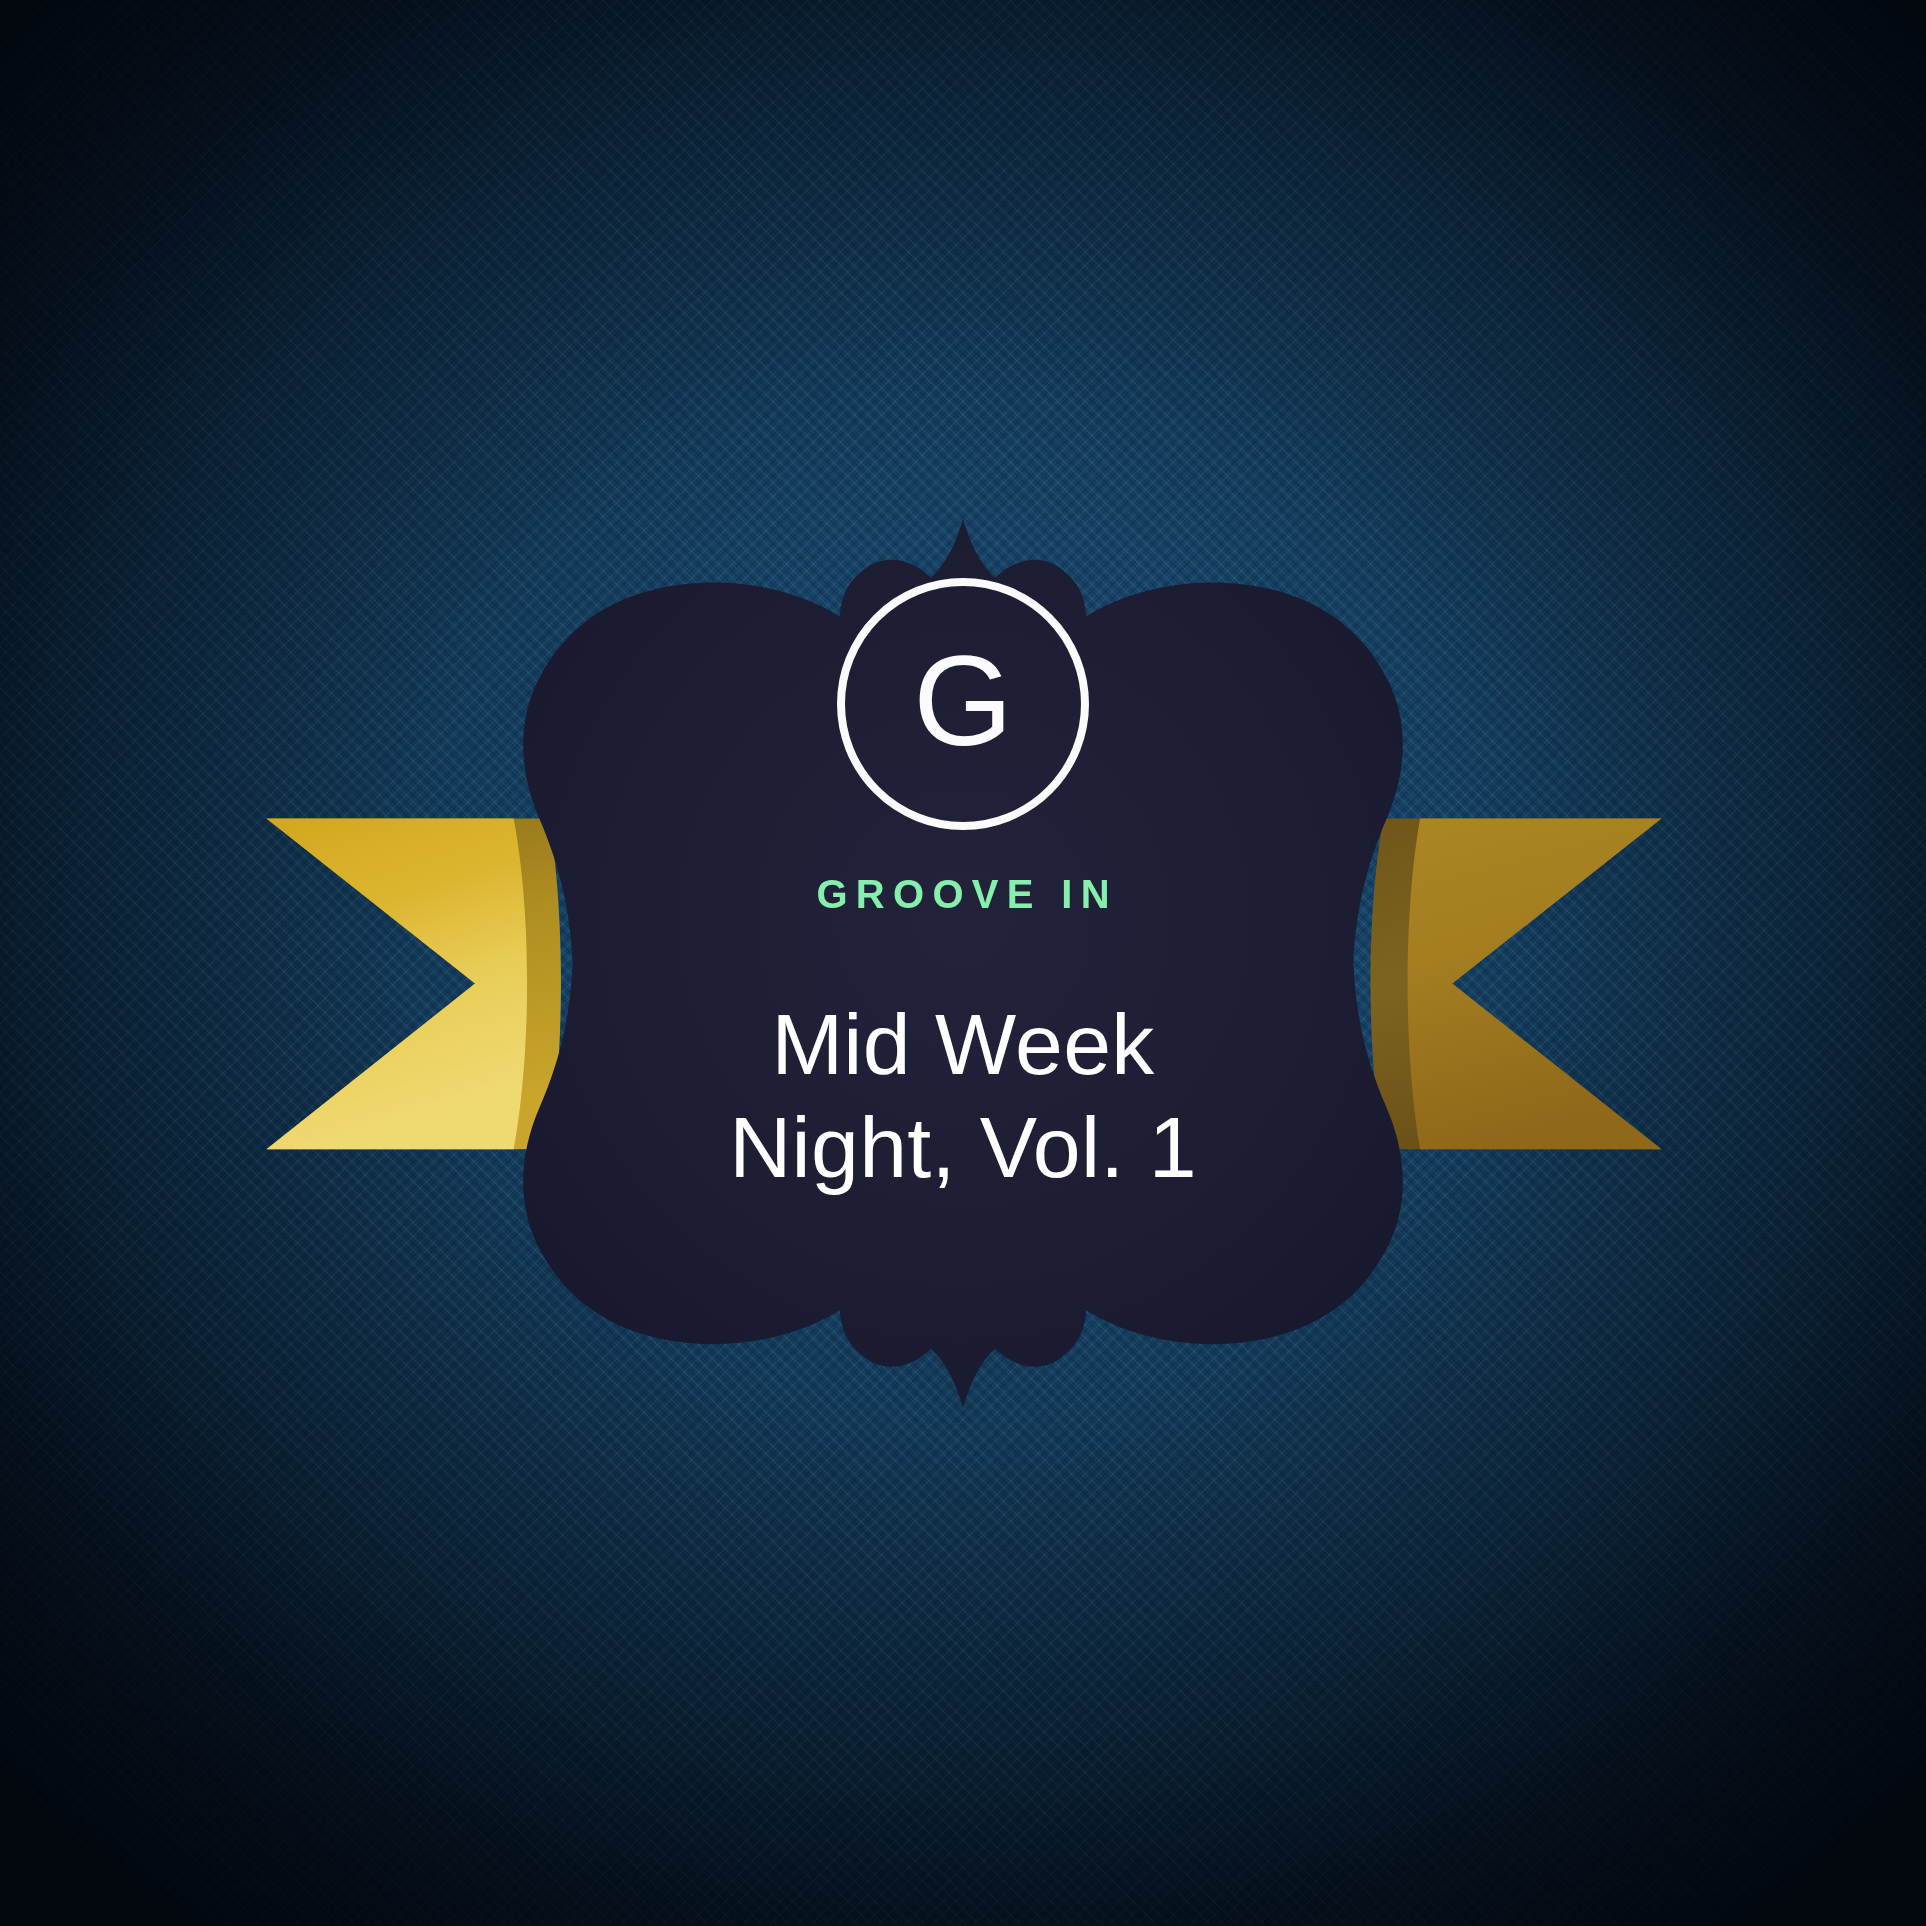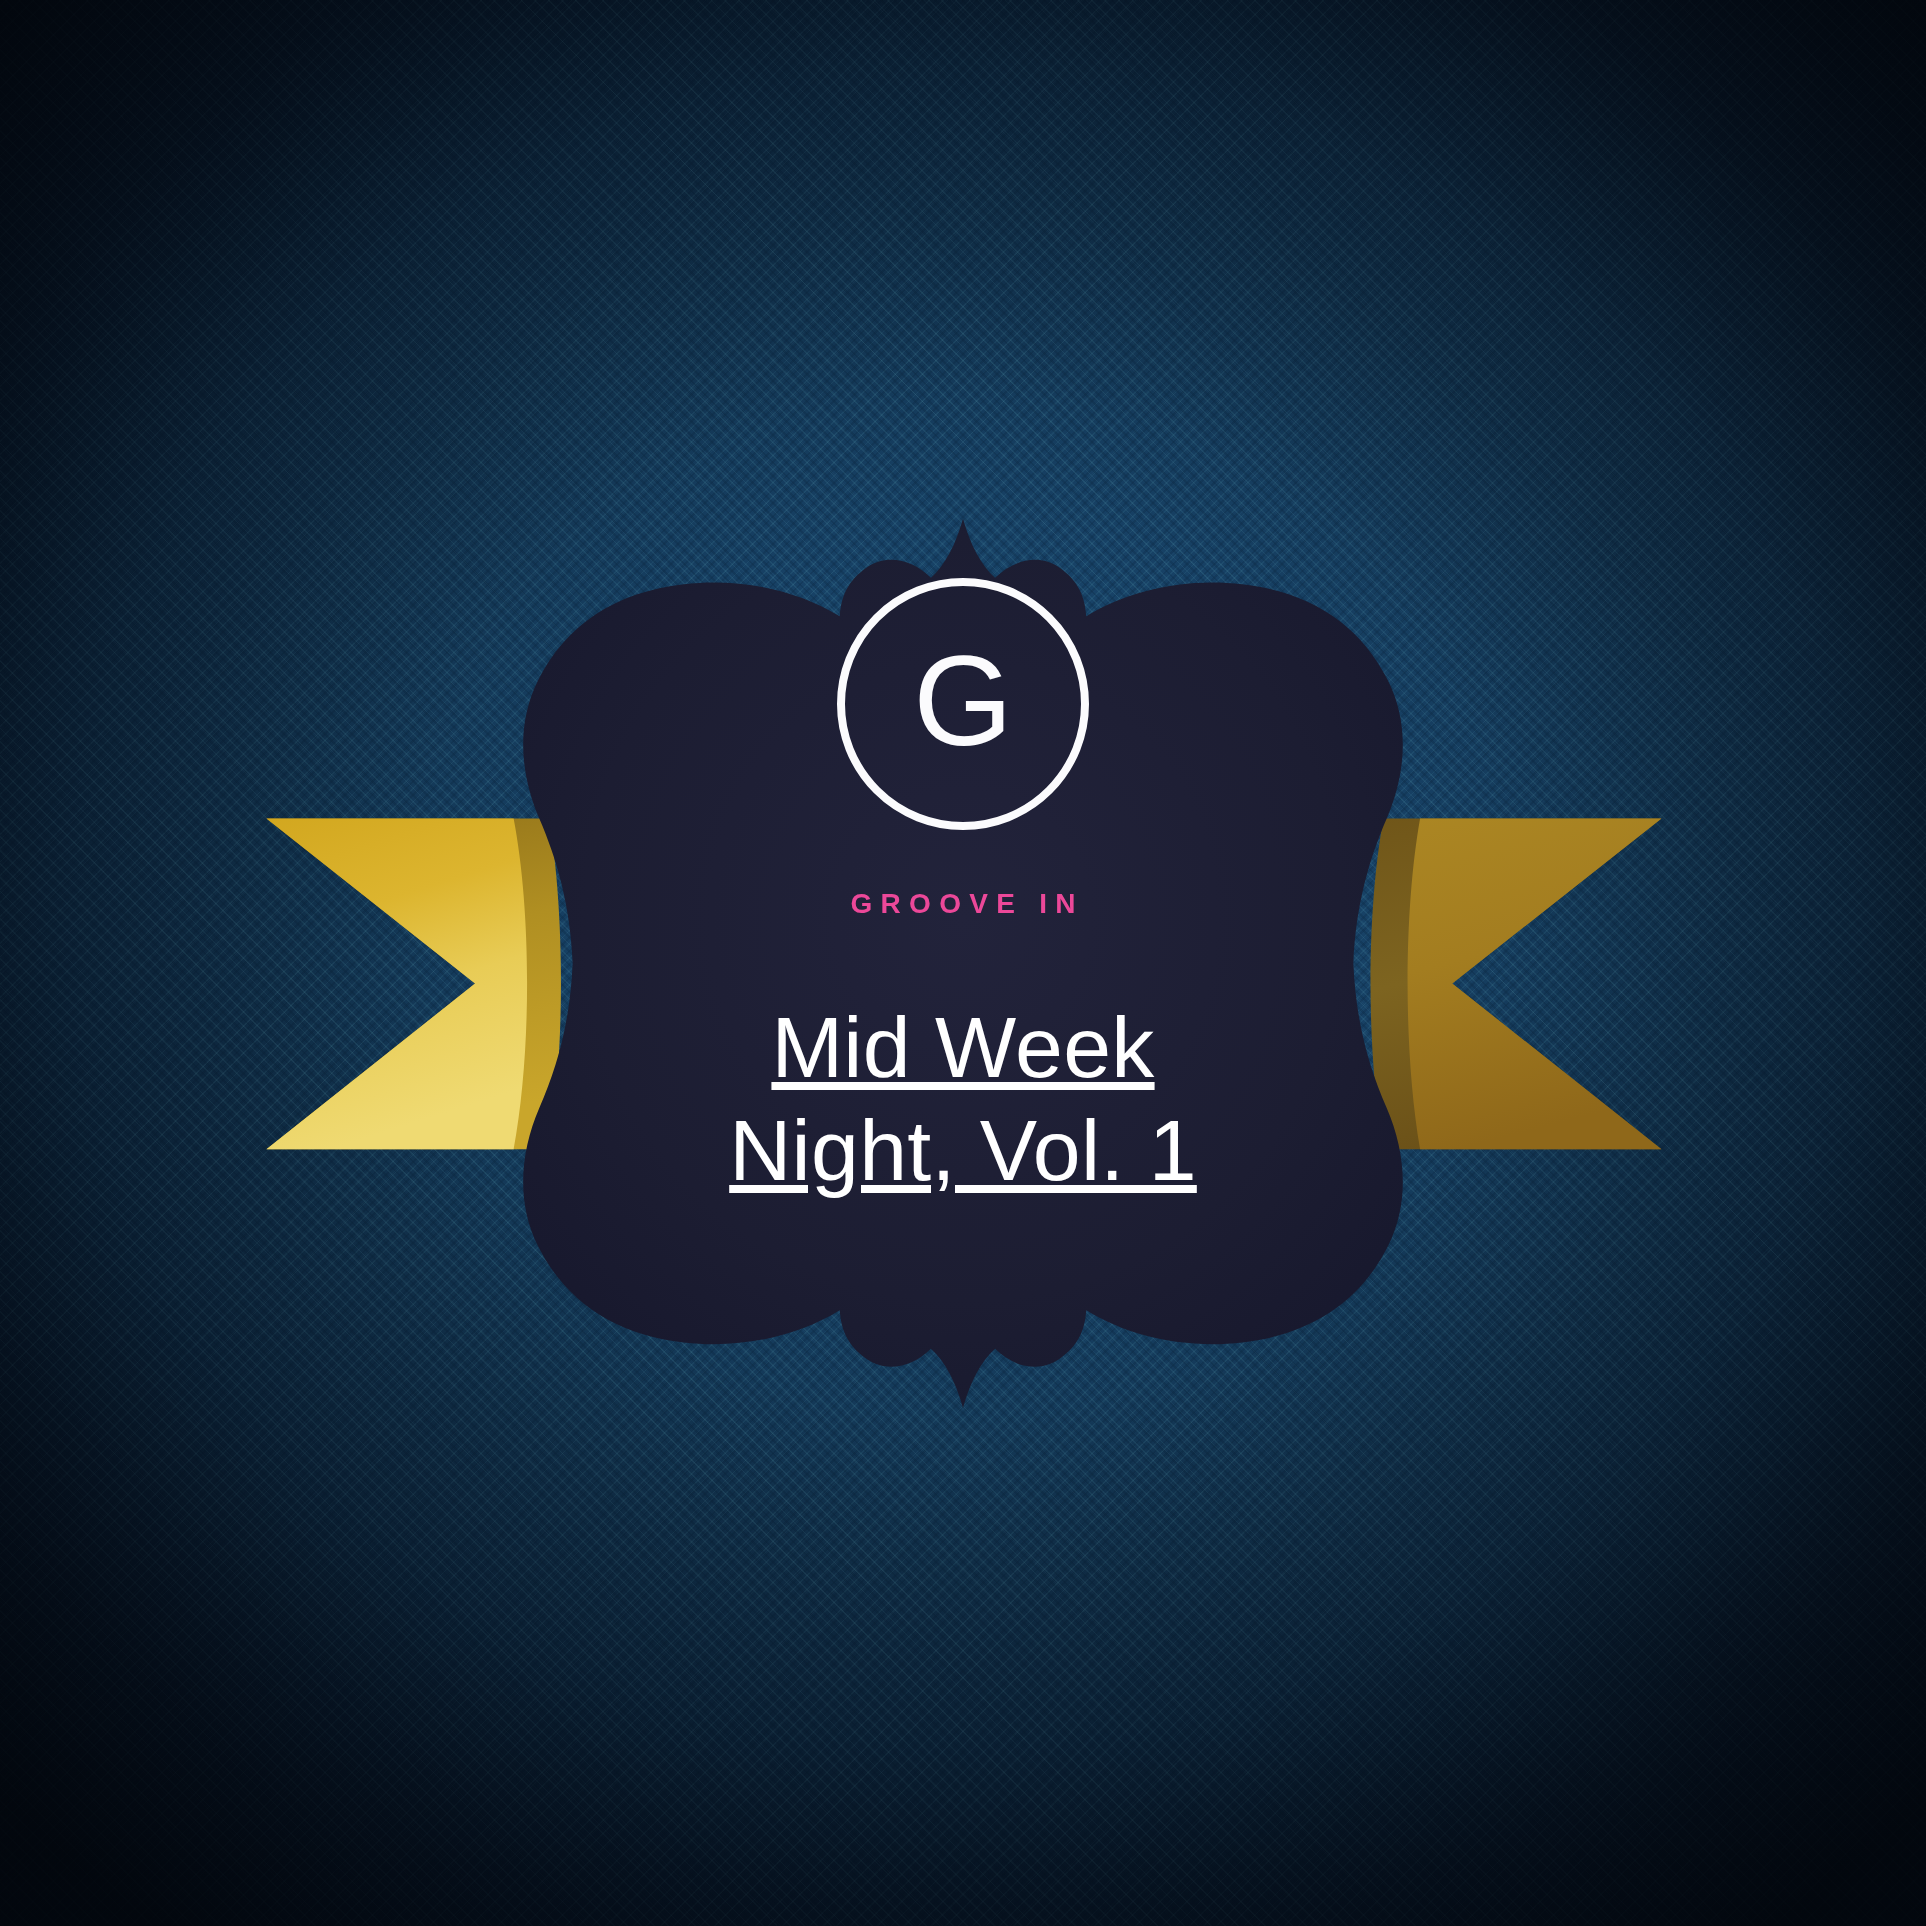--- a/index.html
+++ b/index.html
@@ -124,39 +124,39 @@
     font-family: "Liberation Sans", sans-serif;
     font-size: 128px;
     font-weight: 400;
     line-height: 1;
     color: #fbfbfd;
     letter-spacing: 0;
     margin-top: -5.1px;
   }
 
   .brand {
-    margin-top: 58px;
-    font-family: "Liberation Sans", sans-serif;
-    font-size: 28px;
+    margin-top: 42px;
+    font-family: "Liberation Sans", sans-serif;
+    font-size: 40px;
     font-weight: bold;
     letter-spacing: 8.3px;
     text-indent: 8.3px;
-    color: #ec4899;
+    color: #86efac;
   }
 
   .album-title {
     margin-top: 76px;
     font-family: "Liberation Sans", sans-serif;
     font-size: 86px;
     font-weight: 400;
     line-height: 1.2;
     color: #ffffff;
     letter-spacing: 0.3px;
   }
-  .album-title .line { display: block; white-space: nowrap; text-decoration: underline; }
+  .album-title .line { display: block; white-space: nowrap; }
 </style>
 </head>
 <body>
 
 <div id="cover">
 
   <div class="bg-base"></div>
   <div class="bg-weave"></div>
   <div class="bg-weave2"></div>
   <div class="bg-vignette"></div>

